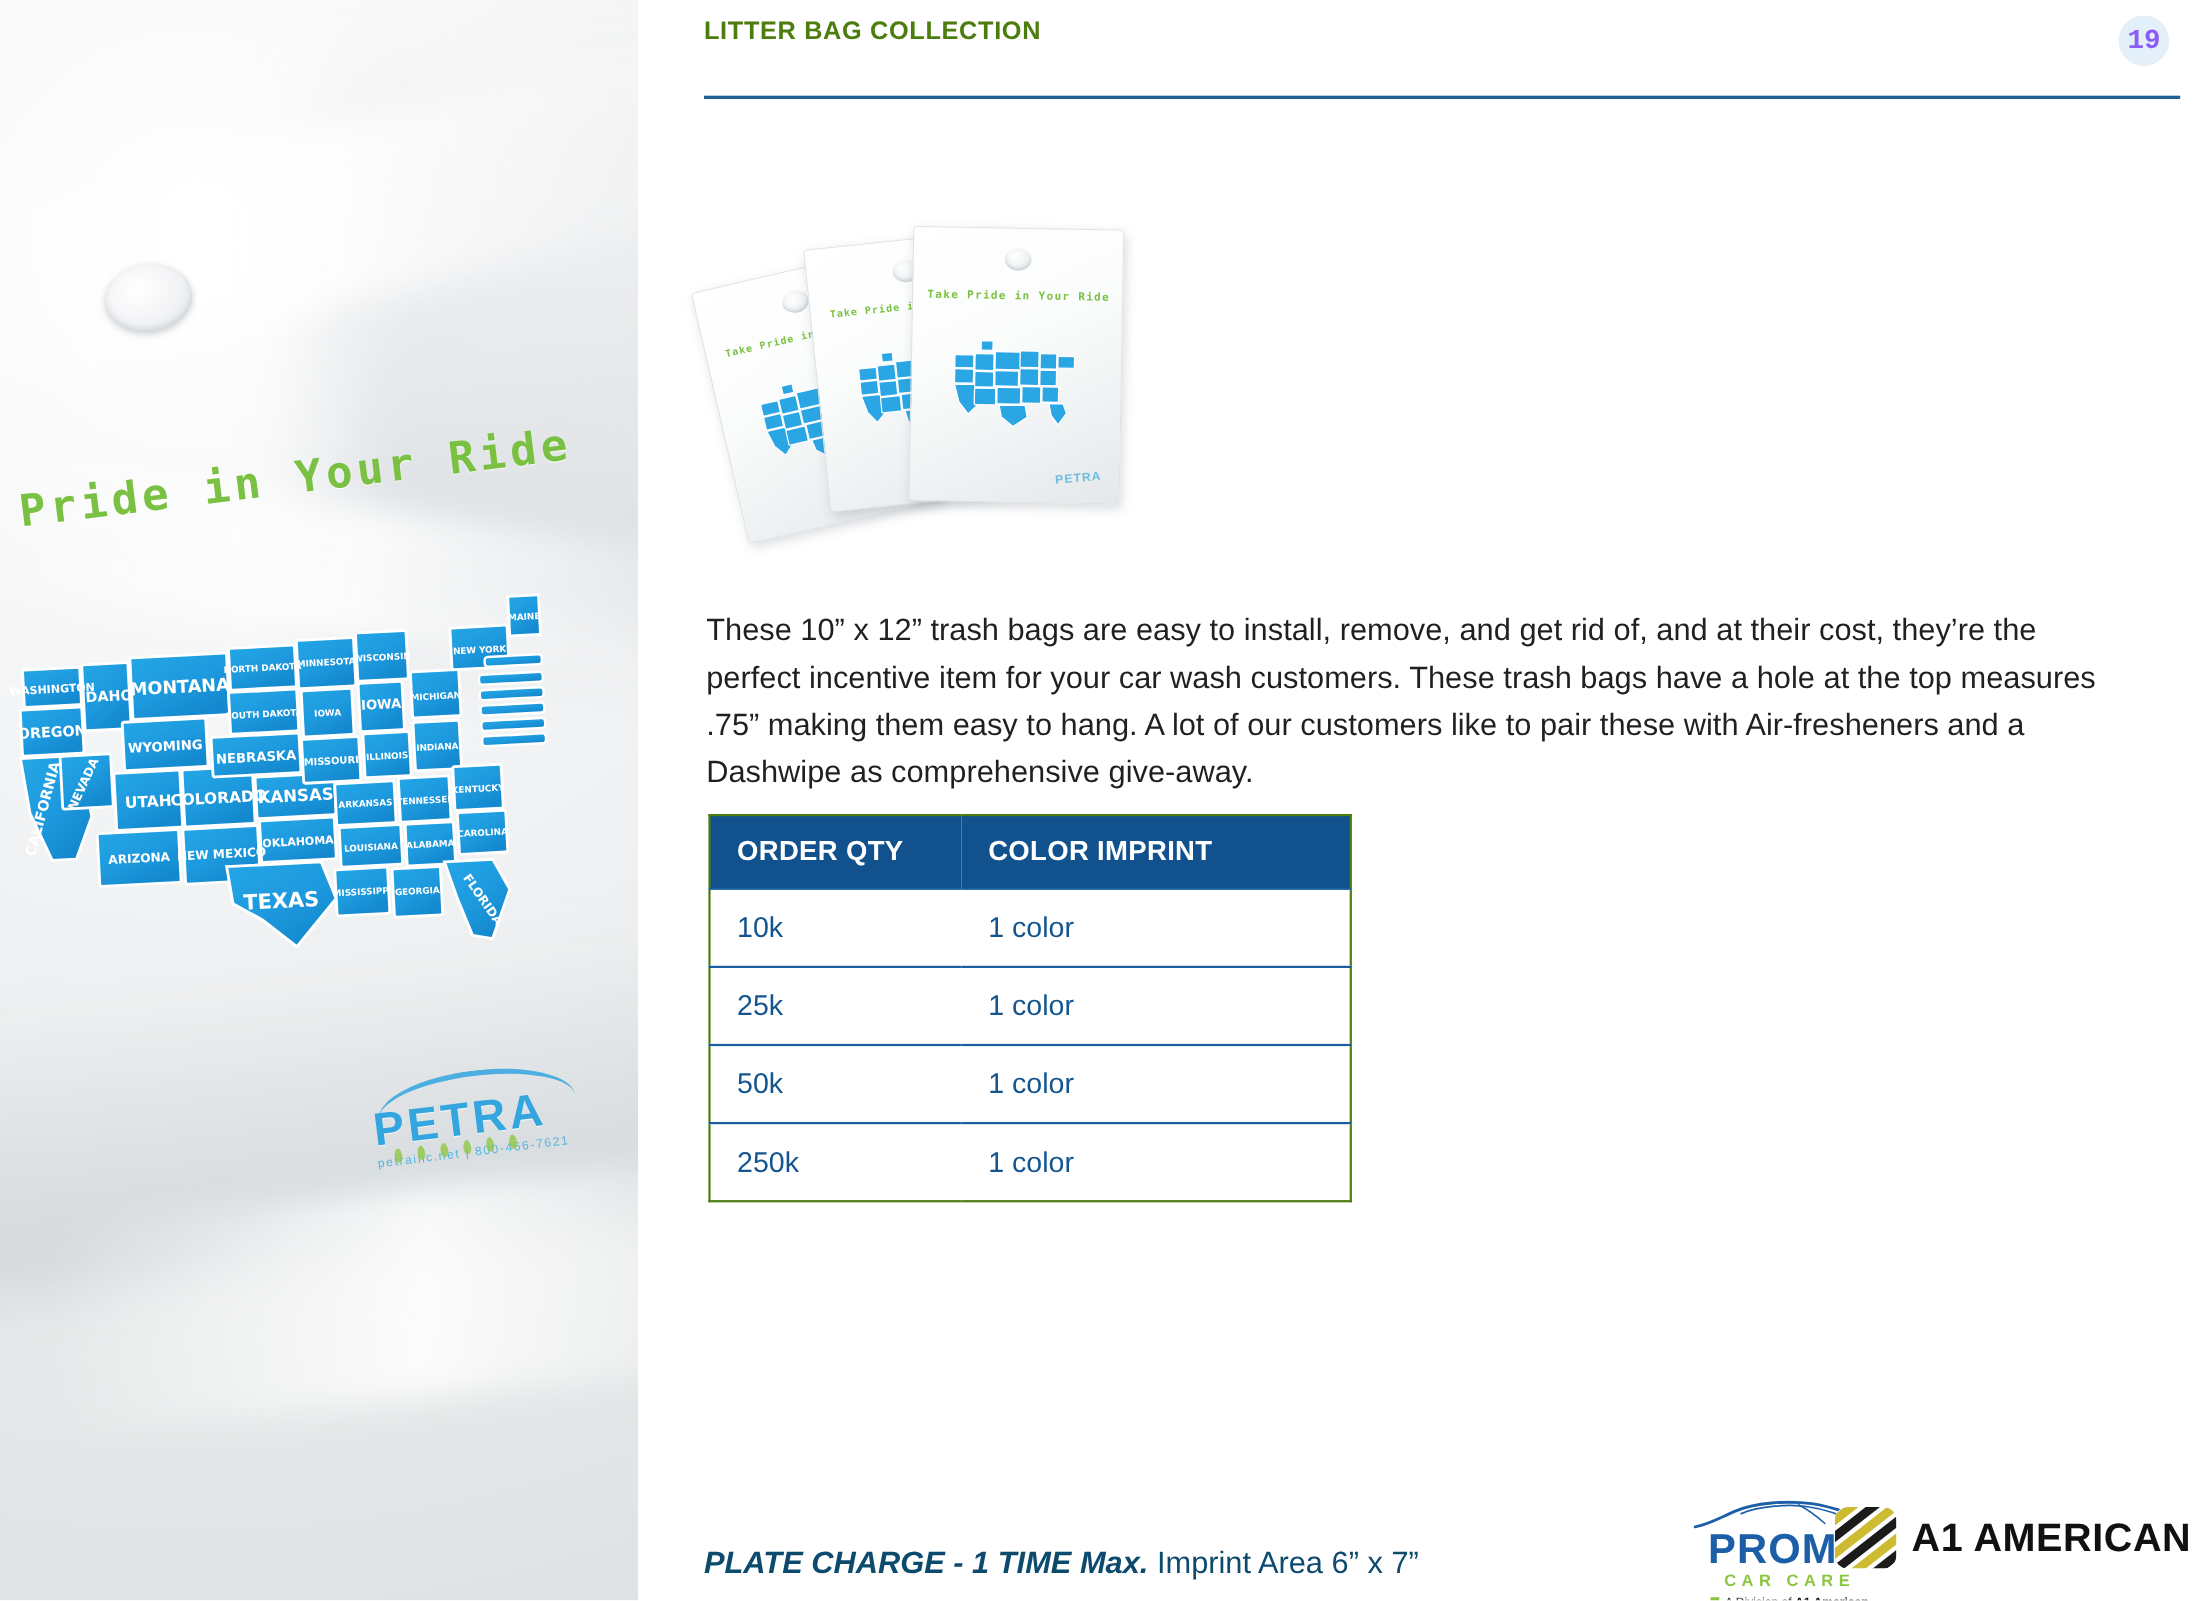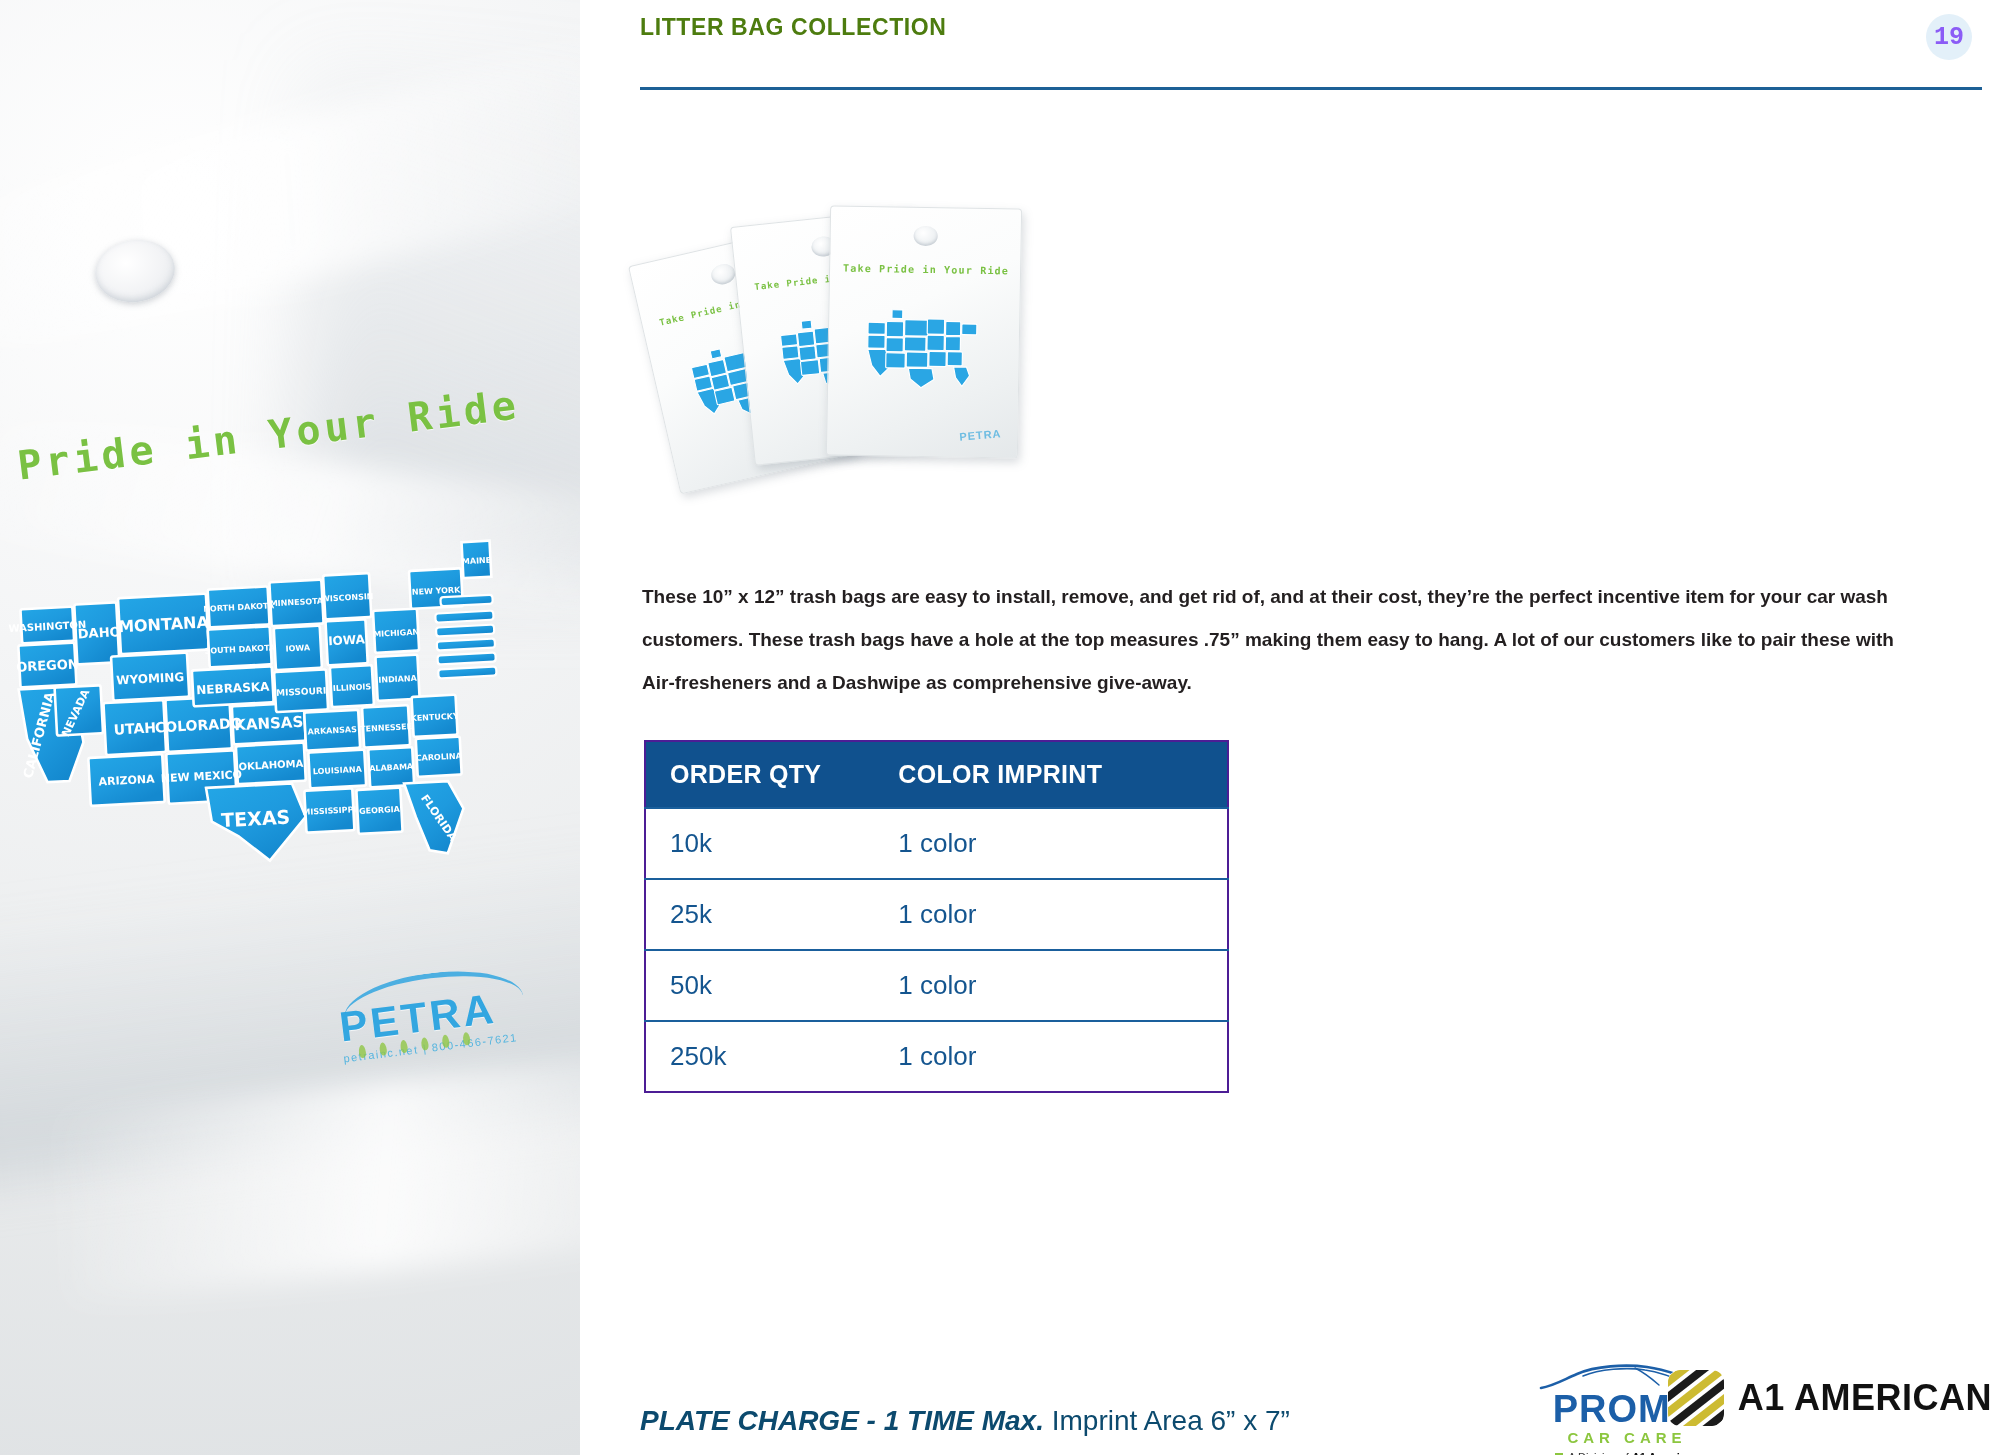--- a/index.html
+++ b/index.html
@@ -254,38 +254,37 @@
   .bag.b2 { left: 92px; top: 22px;  width: 180px; height: 238px; transform: rotate(-6deg);  z-index: 2; }
   .bag.b3 { left: 178px;top: 12px;  width: 190px; height: 248px; transform: rotate(1deg);   z-index: 3; }
   .bag.b1 .slogan { font-size: 9px; letter-spacing: 1px; }
   .bag.b2 .slogan { font-size: 9px; letter-spacing: 1px; }
   .bag.b3 .slogan { font-size: 10px; letter-spacing: 1.2px; }
 
   
   .lede {
     position: absolute;
     left: 2px;
-    top: 556px;
+    top: 523px;
     width: 1270px;
-    font-size: 19px;
+    font-size: 28px;
     line-height: 43px;
     color: #231f20;
     font-family: "Liberation Sans", sans-serif;
-    font-weight: bold;
   }
 
   
   .qty-table {
     position: absolute;
     left: 4px;
     top: 740px;
     width: 585px;
     border-collapse: collapse;
     font-family: "Liberation Sans", sans-serif;
-    border: 2px solid #4c1d95;
+    border: 2px solid #4d7c0f;
   }
   .qty-table thead th {
     background: #10518e;
     color: #ffffff;
     font-size: 25px;
     font-weight: bold;
     letter-spacing: 0.3px;
     text-align: left;
     padding: 18px 0 18px 24px;
     border: none;

